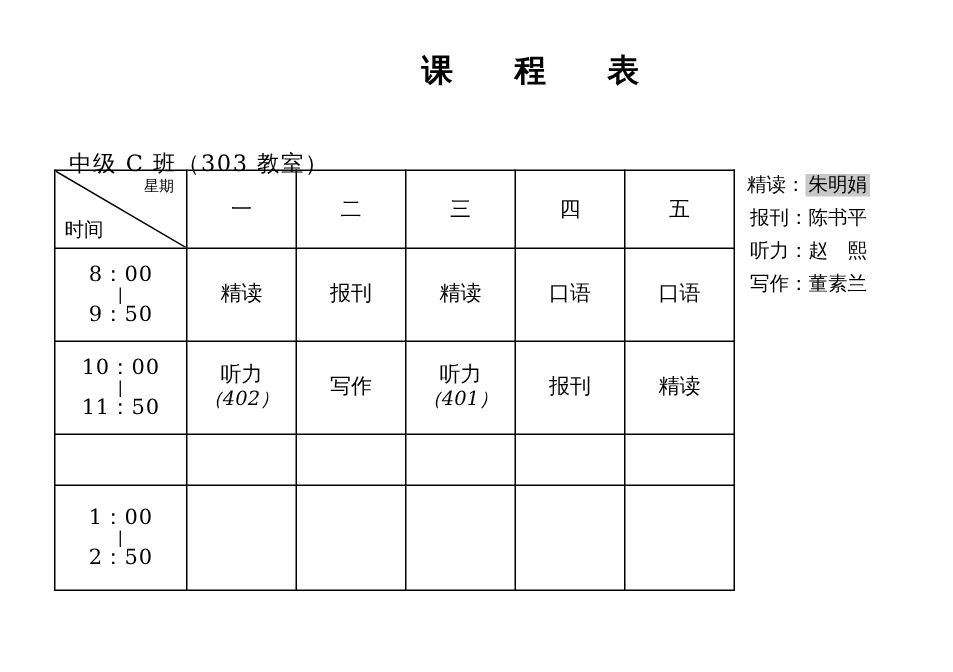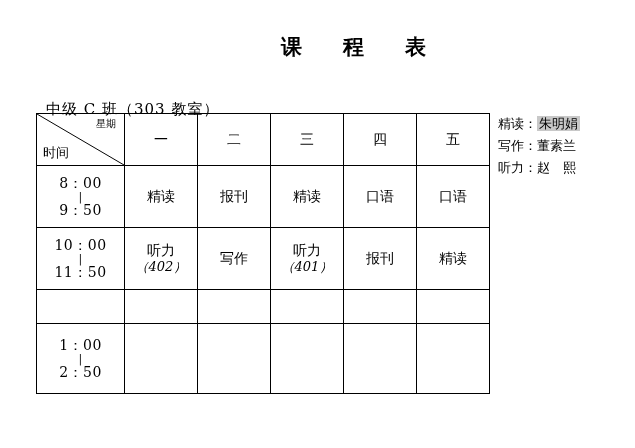--- a/index.html
+++ b/index.html
@@ -105,20 +105,21 @@
     font-size: 13px;
     font-style: italic;
   }
   .teachers {
     position: absolute;
     top: 113px;
     left: 498px;
     font-size: 13px;
     font-family: "DejaVu Serif", "Liberation Serif", serif;
     line-height: 22px;
+    text-align: center;
   }
   .teachers .trow {
     white-space: nowrap;
   }
   .teachers .tname.hl {
     background: #c8c8c8;
     padding: 0 2px;
   }
 </style>
 </head>
@@ -233,20 +234,23 @@
         <td class="subj"></td>
       </tr>
     </tbody>
   </table>
 
   <div class="teachers">
     <div class="trow">
       <span>精读：</span><span class="tname hl">朱明娟</span>
     </div>
     <div class="trow">
+      <span>报刊：</span><span class="tname">陈书平</span>
+    </div>
+    <div class="trow">
+      <span>听力：</span><span class="tname">赵　熙</span>
+    </div>
+    <div class="trow">
       <span>写作：</span><span class="tname">董素兰</span>
     </div>
-    <div class="trow">
-      <span>听力：</span><span class="tname">赵　熙</span>
-    </div>
   </div>
 
 </div>
 
 </body></html>

